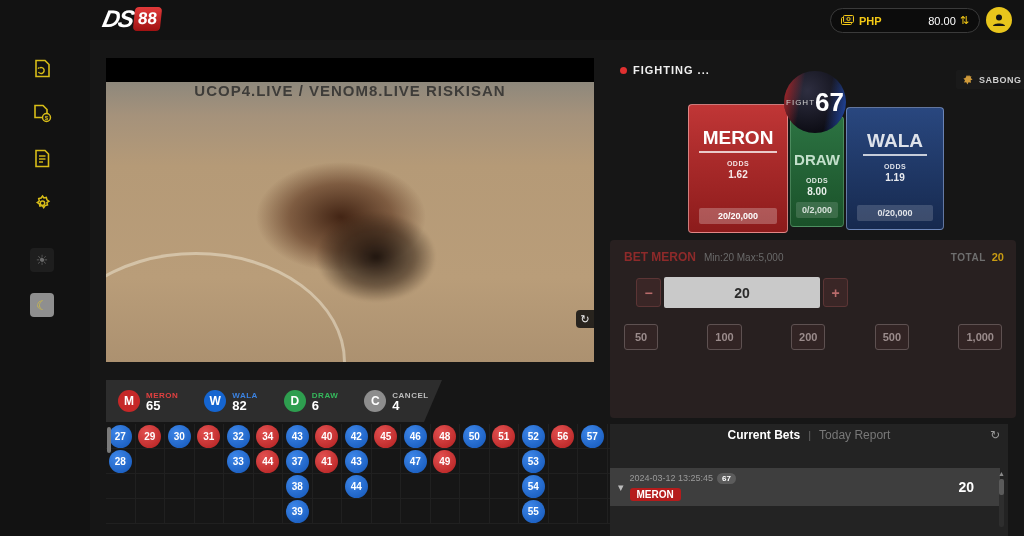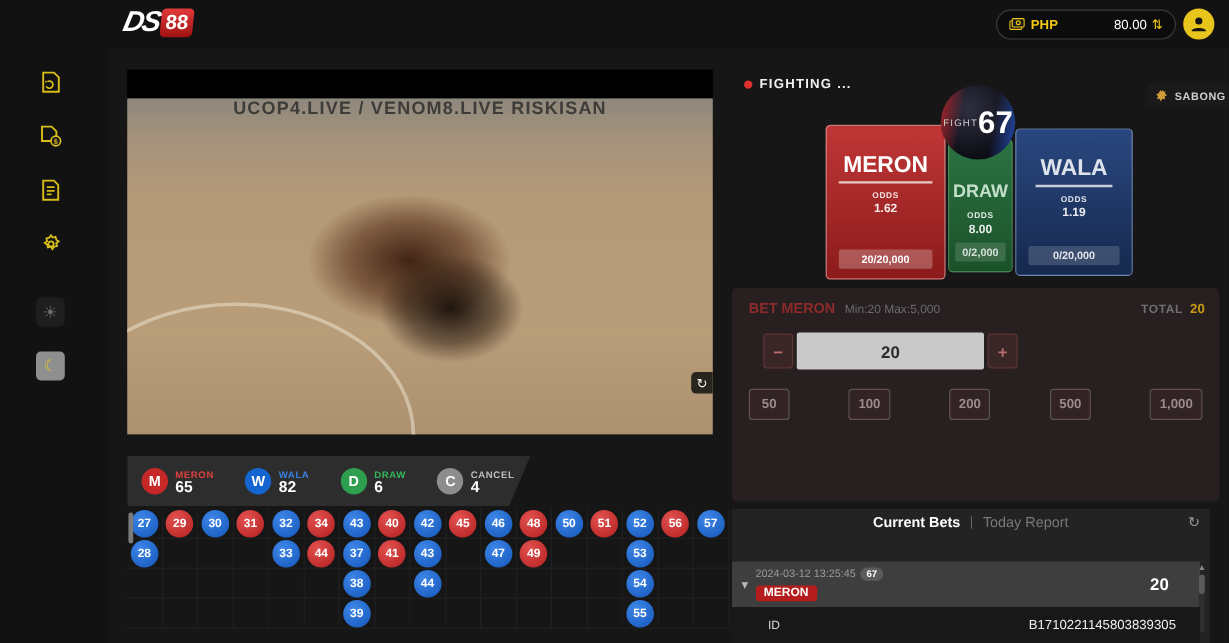--- a/index.html
+++ b/index.html
@@ -493,18 +493,14 @@
         <span class="side">MERON</span>
       </div>
       <span class="amt">20</span>
     </div>
     <div id="betscroll">
       <span class="up">▲</span>
       <div class="track">
           <div class="thumb"></div>
         </div>
     </div>
-    <div id="betdetail">
-      <span class="k">ID</span>
-      <span class="v">B1710221145803839305</span>
-    </div>
   </div>
 </div>
 
 </body></html>

